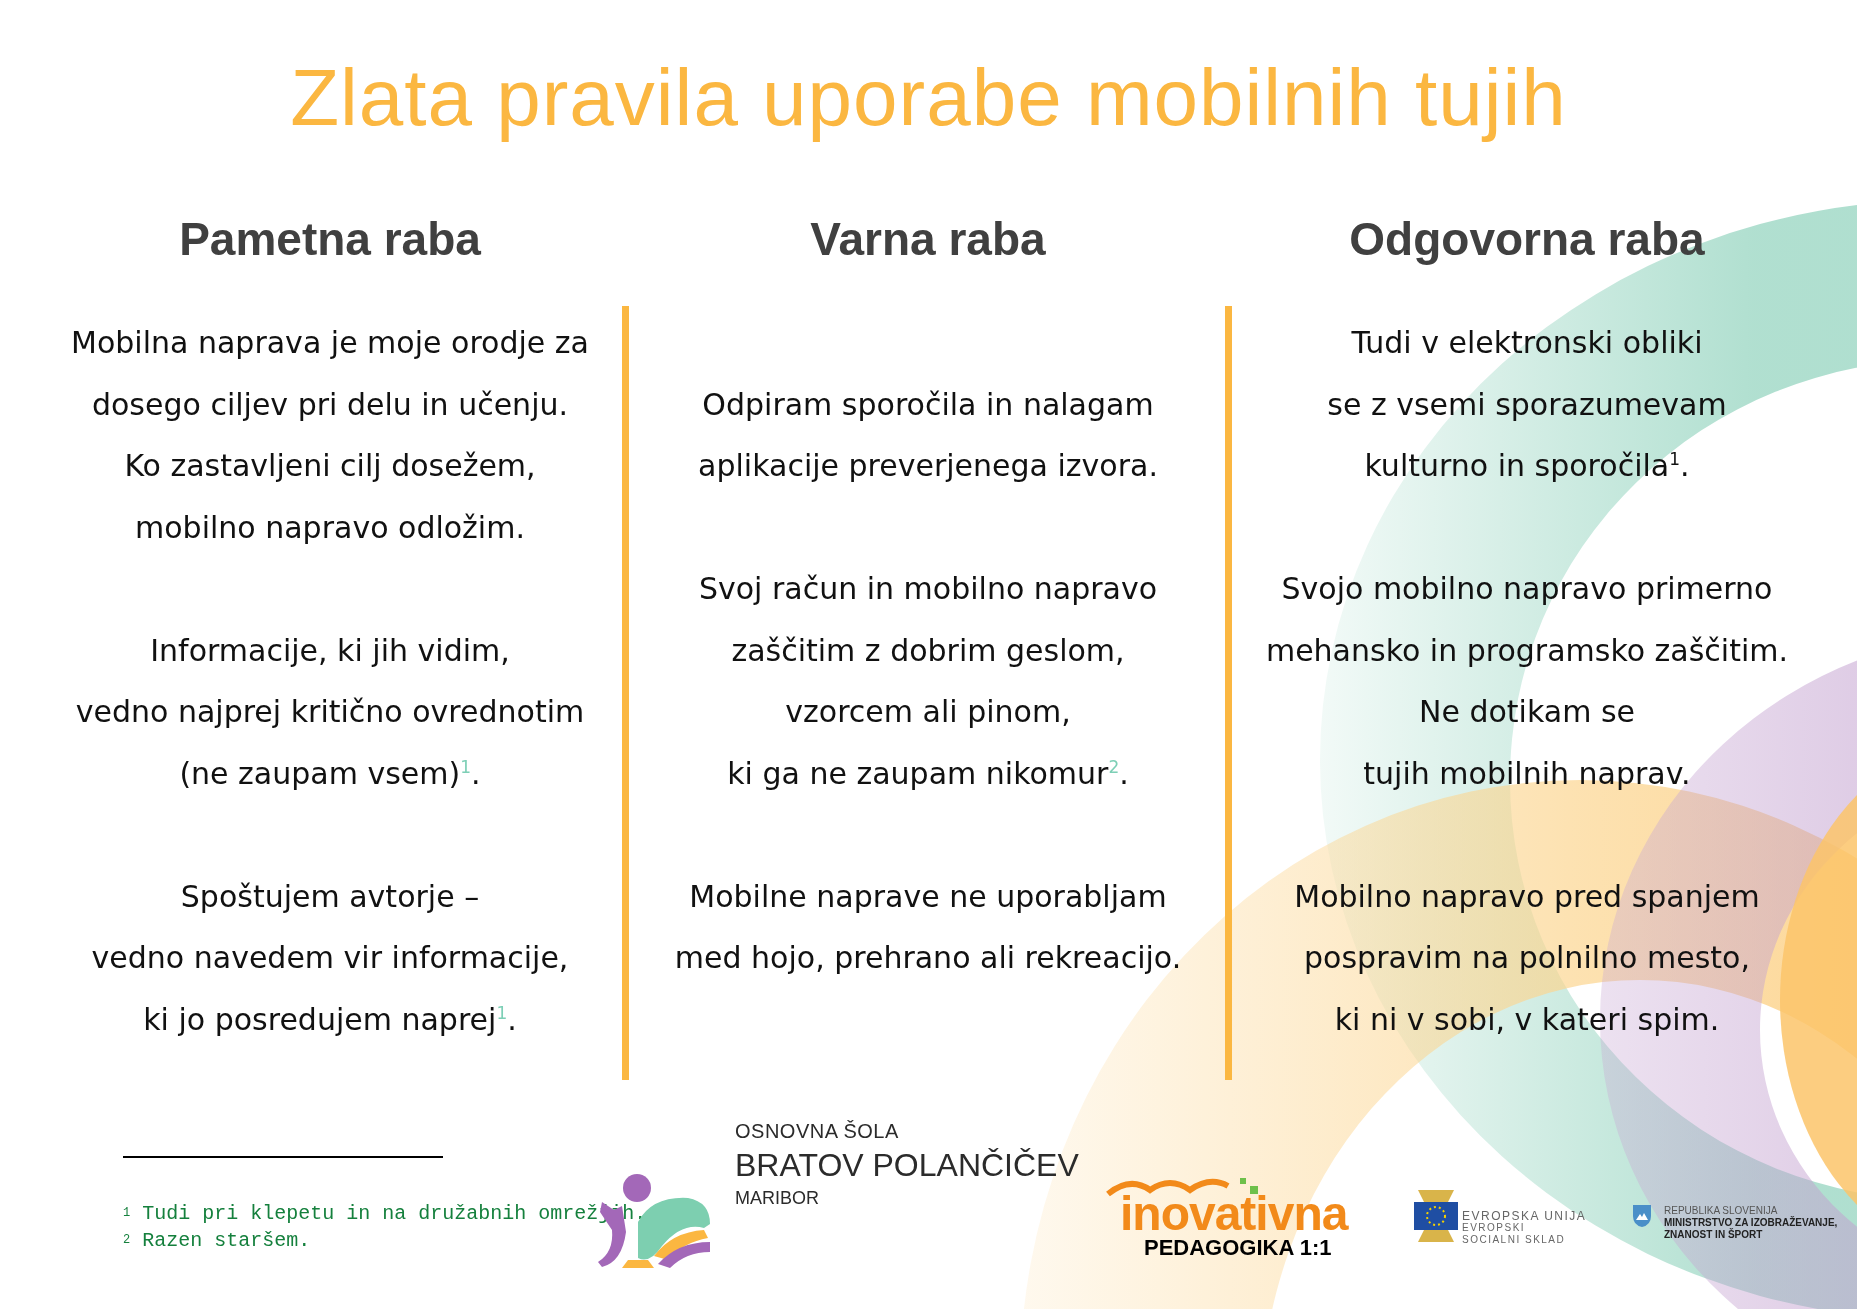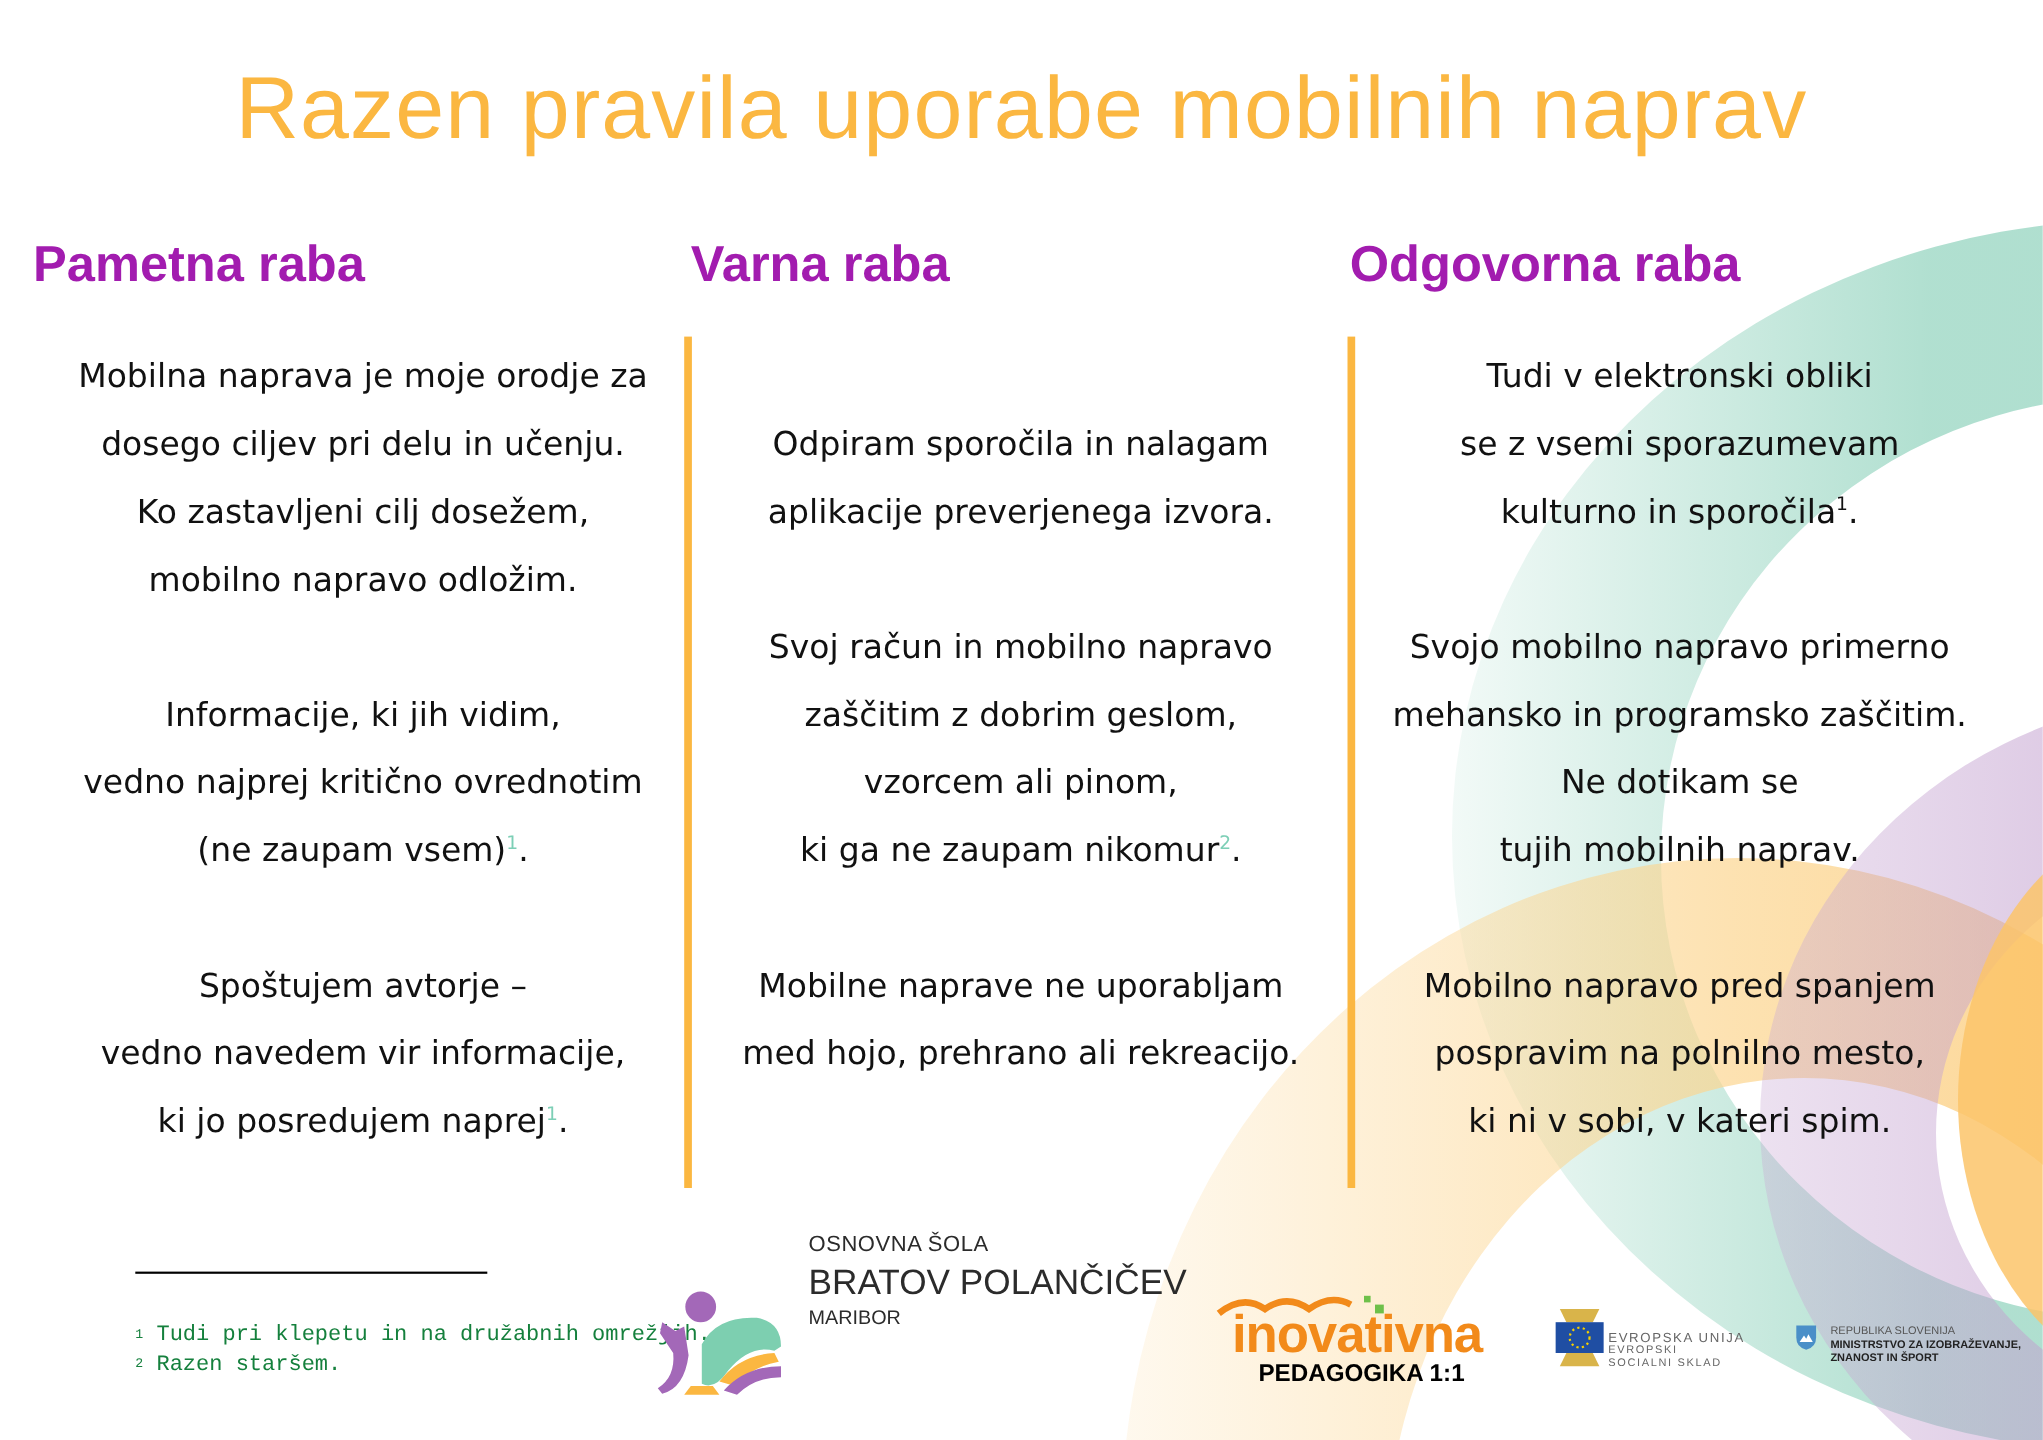--- a/index.html
+++ b/index.html
@@ -1,19 +1,19 @@
 <!DOCTYPE html>
 <html><head>
 <meta charset="utf-8">
 <style>
   html, body { margin:0; padding:0; }
   body { width:1857px; height:1309px; position:relative; overflow:hidden; background:#ffffff; font-family:"DejaVu Sans", sans-serif; }
   .deco { position:absolute; left:0; top:0; width:1857px; height:1309px; z-index:0; }
   .title { position:absolute; left:0; top:52px; width:1857px; text-align:center; font-family:"Liberation Sans", sans-serif; font-weight:normal; font-size:80px; color:#fbb741; letter-spacing:1px; z-index:2; margin:0; }
-  .col-head { position:absolute; top:212px; width:600px; text-align:left; font-family:"Liberation Sans", sans-serif; font-weight:bold; font-size:46px; color:#a21caf; z-index:2; margin:0; }
+  .col-head { position:absolute; top:212px; width:600px; text-align:center; font-family:"Liberation Sans", sans-serif; font-weight:bold; font-size:46px; color:#404040; z-index:2; margin:0; }
   .col-body { position:absolute; top:312px; width:600px; text-align:center; font-family:"DejaVu Sans", sans-serif; font-size:30px; line-height:61.5px; color:#111; z-index:2; }
   .col-body .line { display:block; white-space:nowrap; height:61.5px; }
   .sup { font-size:17px; vertical-align:top; position:relative; top:-6px; }
   .sup.teal { color:#7dcfb6; }
   .divider { position:absolute; top:306px; width:7px; height:774px; background:#fbb741; z-index:2; }
   .fn-rule { position:absolute; left:123px; top:1156px; width:320px; height:2px; background:#000; z-index:2; }
   .footnotes { position:absolute; left:123px; top:1200px; font-family:Liberation Mono, monospace; font-size:20px; color:#15803d; line-height:27px; z-index:2; }
   .footnotes .fsup { font-size:12px; vertical-align:top; }
   .logo { position:absolute; z-index:2; }
   .school-text { position:absolute; left:735px; top:1120px; font-family:"Liberation Sans", sans-serif; color:#2b2b2b; z-index:2; }
@@ -55,21 +55,21 @@
 
   <path fill="url(#gOrange)" fill-rule="evenodd" d="M 1580 1380 m -560 0 a 560 600 0 1 0 1120 0 a 560 600 0 1 0 -1120 0 Z
            M 1640 1420 m -380 0 a 380 440 0 1 0 760 0 a 380 440 0 1 0 -760 0 Z"></path>
 
   <path fill="url(#gPurple)" fill-rule="evenodd" d="M 2020 1020 m -420 0 a 420 390 0 1 0 840 0 a 420 390 0 1 0 -840 0 Z
            M 2040 1030 m -280 0 a 280 260 0 1 0 560 0 a 280 260 0 1 0 -560 0 Z"></path>
 
   <ellipse cx="1980" cy="1000" rx="200" ry="260" fill="#fbc46a" opacity="0.85"></ellipse>
 </svg>
 
-<h1 class="title">Razen pravila uporabe mobilnih naprav</h1>
+<h1 class="title">Zlata pravila uporabe mobilnih tujih</h1>
 
 <h2 class="col-head" style="left:30px;">Pametna raba</h2>
 <div class="col-body" style="left:30px;">
     <span class="line"><span>Mobilna naprava je moje orodje za</span></span>
     <span class="line"><span>dosego ciljev pri delu in učenju.</span></span>
     <span class="line"><span>Ko zastavljeni cilj dosežem,</span></span>
     <span class="line"><span>mobilno napravo odložim.</span></span>
     <span class="line"><span></span></span>
     <span class="line"><span>Informacije, ki jih vidim,</span></span>
     <span class="line"><span>vedno najprej  kritično ovrednotim</span></span>

